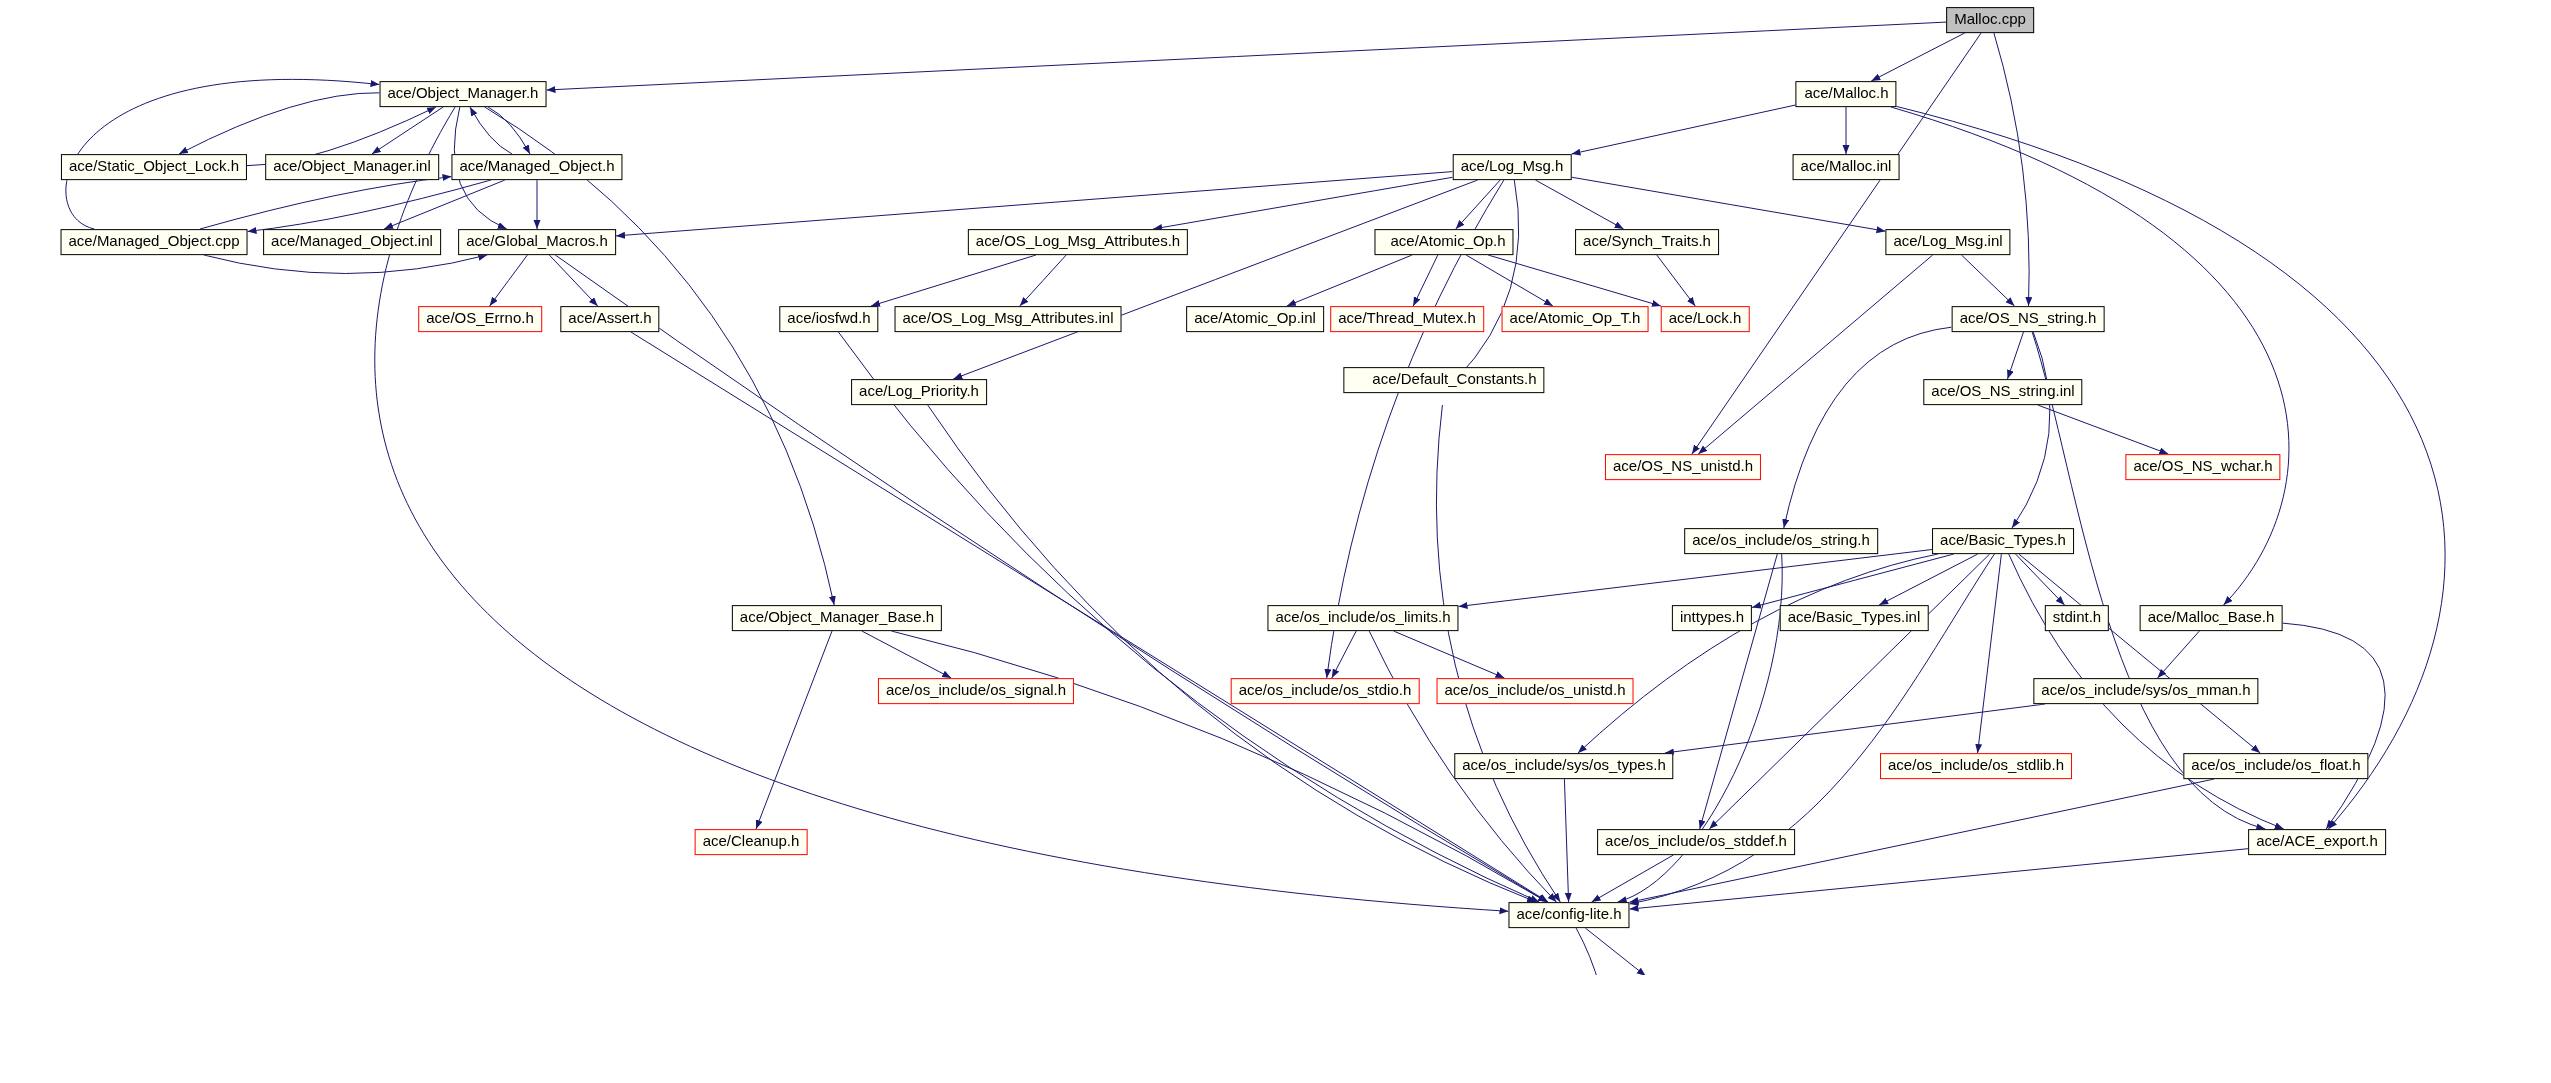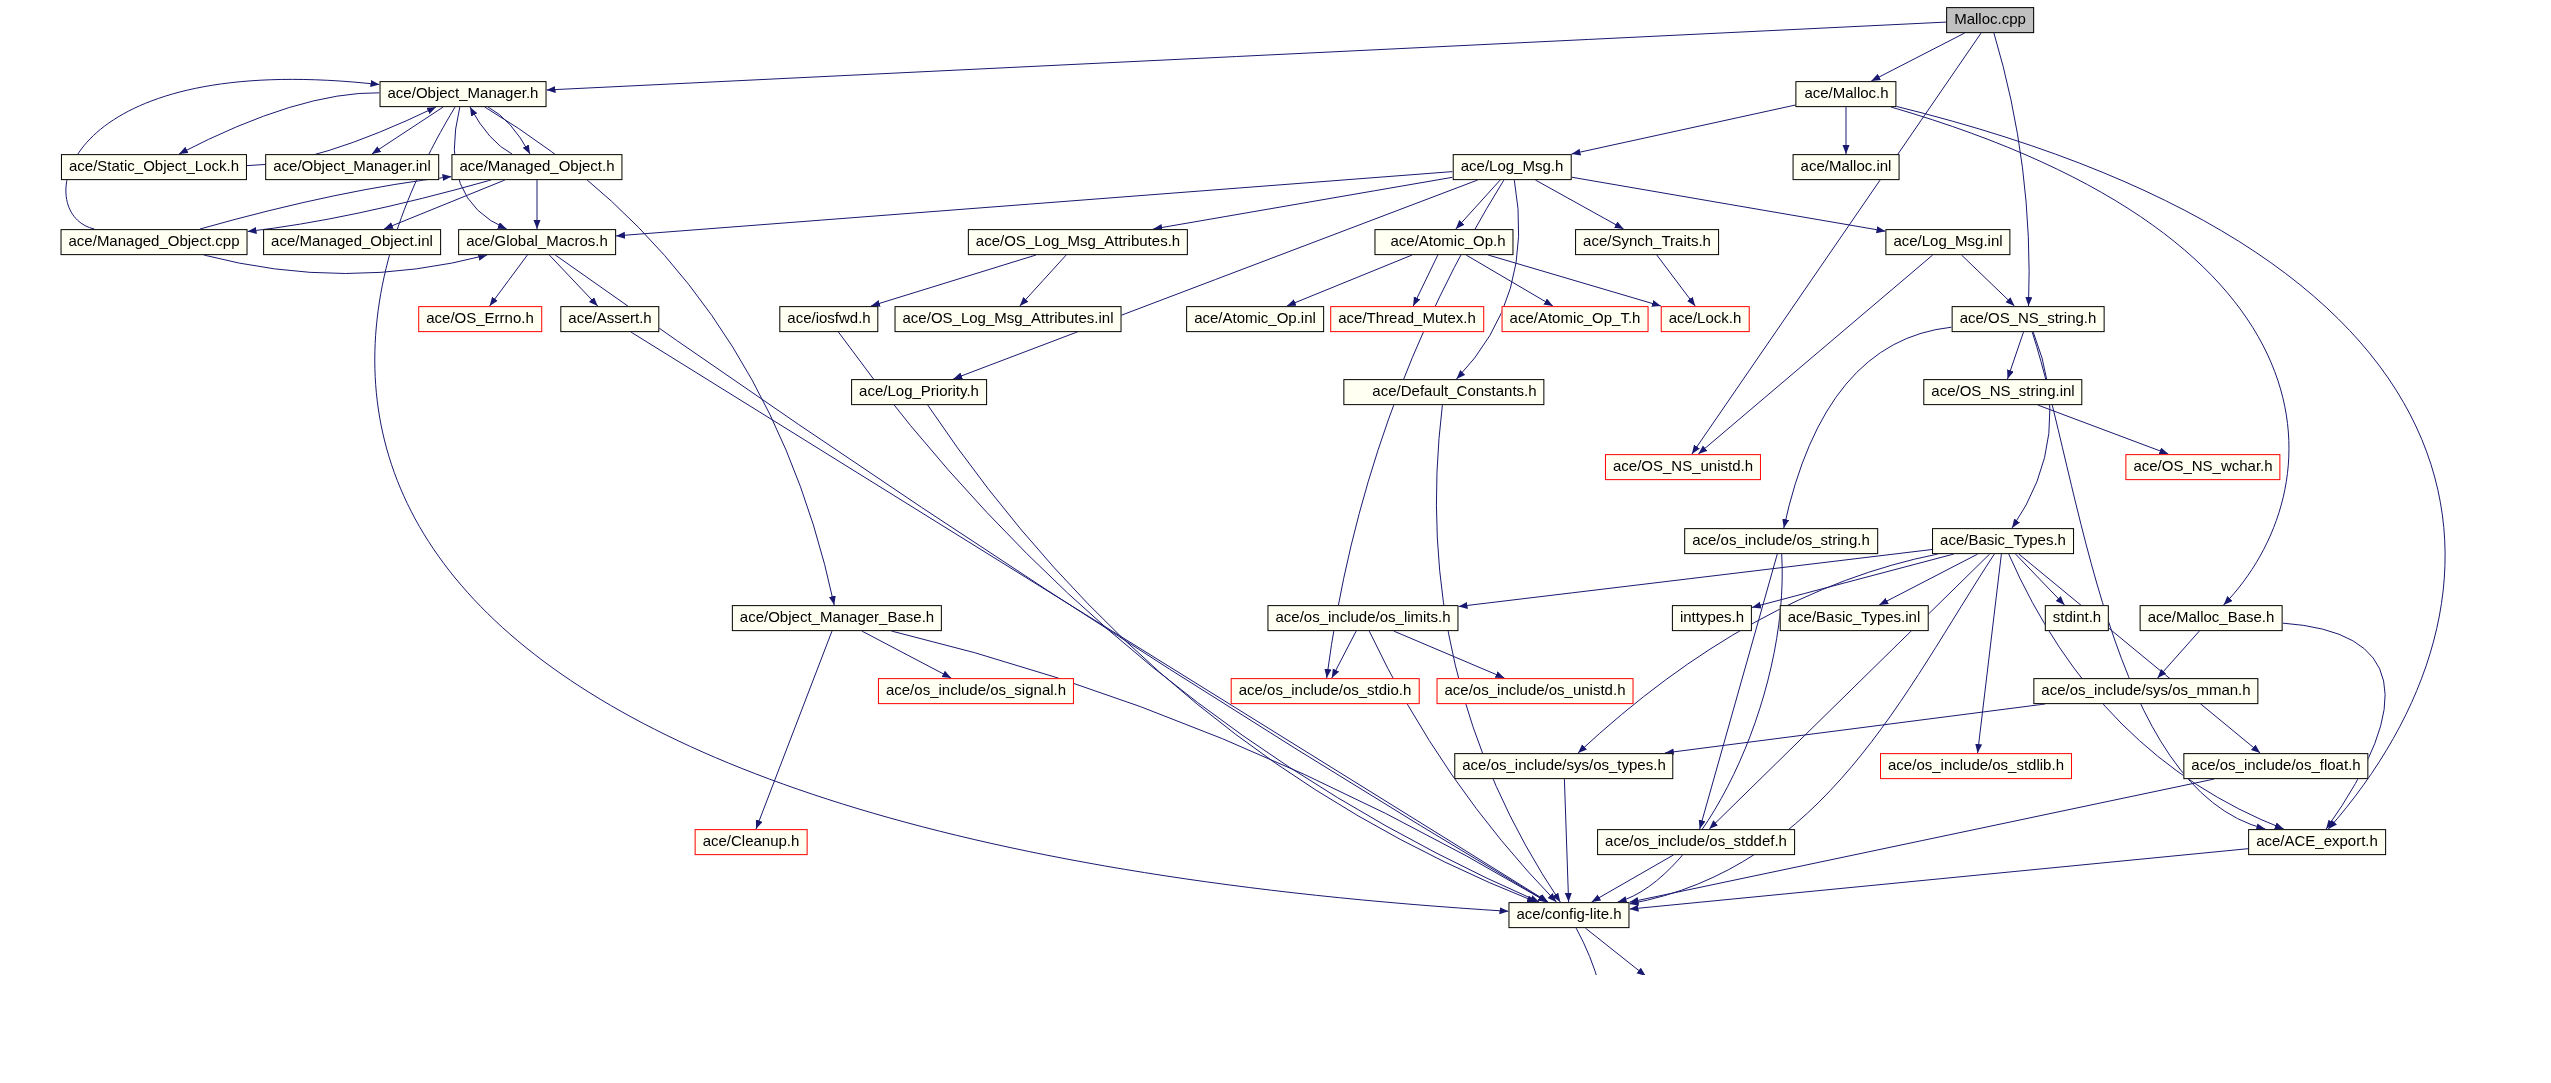--- a/index.html
+++ b/index.html
@@ -137,21 +137,21 @@
     <div class="node trunc" style="left: 480px; top: 319px;">ace/OS_Errno.h</div>
     <div class="node" style="left: 610px; top: 319px;">ace/Assert.h</div>
     <div class="node" style="left: 829px; top: 319px;">ace/iosfwd.h</div>
     <div class="node" style="left: 1008px; top: 319px;">ace/OS_Log_Msg_Attributes.inl</div>
     <div class="node" style="left: 1255px; top: 319px;">ace/Atomic_Op.inl</div>
     <div class="node trunc" style="left: 1407px; top: 319px;">ace/Thread_Mutex.h</div>
     <div class="node trunc" style="left: 1575px; top: 319px;">ace/Atomic_Op_T.h</div>
     <div class="node trunc" style="left: 1705px; top: 319px;">ace/Lock.h</div>
     <div class="node" style="left: 2028px; top: 319px;">ace/OS_NS_string.h</div>
     <div class="node" style="left: 919px; top: 392px;">ace/Log_Priority.h</div>
-    <div class="node" style="left: 1444px; top: 392px; padding-left: 28px;">ace/Default_Constants.h</div>
+    <div class="node" style="left: 1444px; top: 380px; padding-left: 28px;">ace/Default_Constants.h</div>
     <div class="node" style="left: 2003px; top: 392px;">ace/OS_NS_string.inl</div>
     <div class="node trunc" style="left: 1683px; top: 467px;">ace/OS_NS_unistd.h</div>
     <div class="node trunc" style="left: 2203px; top: 467px;">ace/OS_NS_wchar.h</div>
     <div class="node" style="left: 1781px; top: 541px;">ace/os_include/os_string.h</div>
     <div class="node" style="left: 2003px; top: 541px;">ace/Basic_Types.h</div>
     <div class="node" style="left: 837px; top: 618px;">ace/Object_Manager_Base.h</div>
     <div class="node" style="left: 1363px; top: 618px;">ace/os_include/os_limits.h</div>
     <div class="node" style="left: 1712px; top: 618px;">inttypes.h</div>
     <div class="node" style="left: 1854px; top: 618px;">ace/Basic_Types.inl</div>
     <div class="node" style="left: 2077px; top: 618px;">stdint.h</div>

